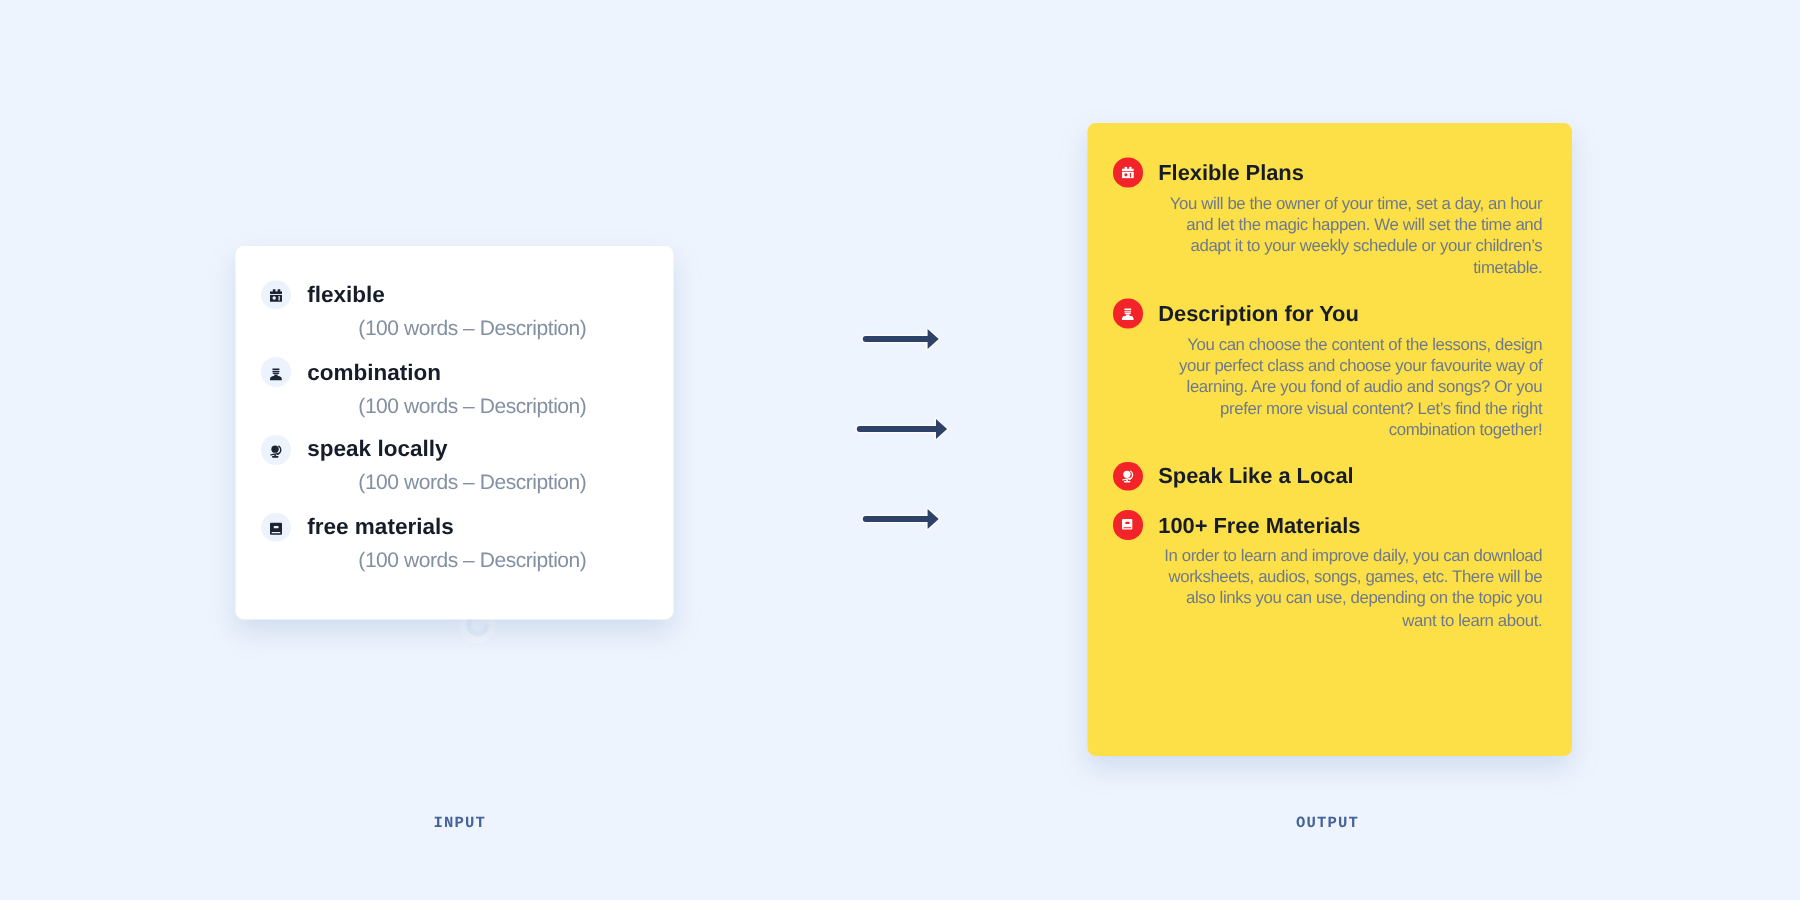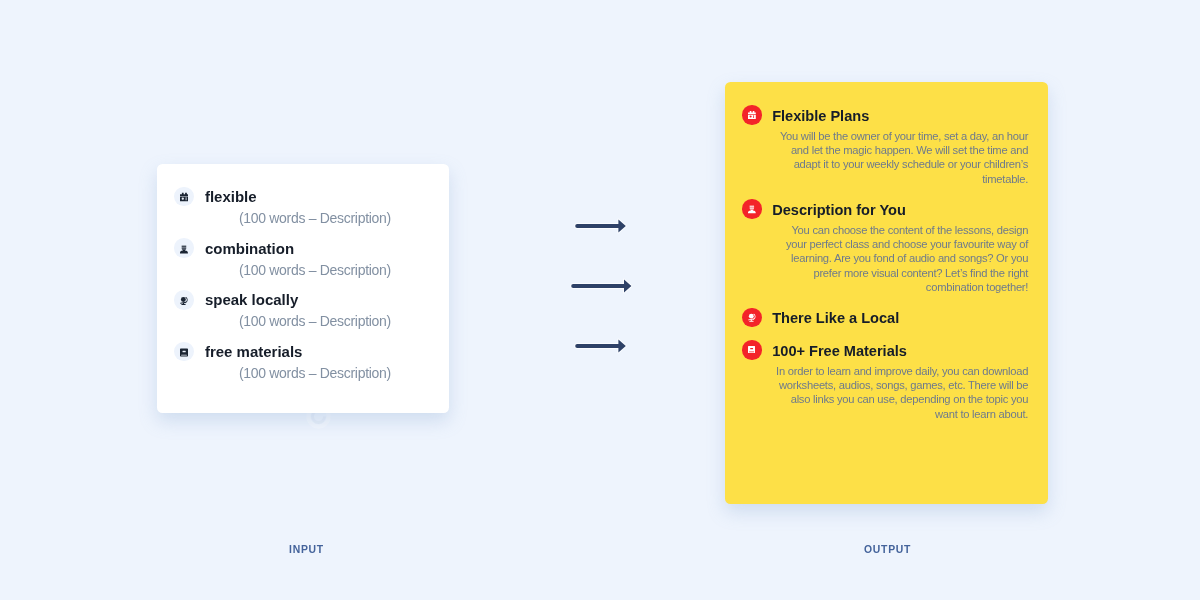--- a/index.html
+++ b/index.html
@@ -66,21 +66,21 @@
     line-height:17px;
   }
   .out-text{
     margin-left:30.2px;margin-top:4px;font-size:11.2px;line-height:14.35px;color:#6e7a8c;
     width:256px;letter-spacing:-.25px;text-align:right;
   }
 
   
   .caption{
     position:absolute;font-size:10.4px;font-weight:700;letter-spacing:.75px;
-    color:#44639b;line-height:13px;
+    color:#44639b;line-height:13px;font-family:Liberation Mono, monospace;
   }
 </style>
 </head>
 <body>
 
 <svg width="0" height="0" style="position:absolute" aria-hidden="true">
   <defs>
 
     <g id="ic-calendar">
       <path d="M5.4 0h5.0v6.4H5.4zM14.6 0h5.0v6.4h-5.0z"></path>
@@ -186,21 +186,21 @@
       <div class="out-title">Description for You</div>
       <div class="out-text">You can choose the content of the lessons, design your perfect class and choose your favourite way of learning. Are you fond of audio and songs? Or you prefer more visual content? Let’s find the right combination together!</div>
     </div>
 
     <div class="out-block">
       <span class="out-ico ic-globe-size">
         <svg viewBox="0 0 24 24" aria-hidden="true">
               <use href="#ic-globe"></use>
             </svg>
       </span>
-      <div class="out-title">There Like a Local</div>
+      <div class="out-title">Speak Like a Local</div>
     </div>
 
     <div class="out-block">
       <span class="out-ico ic-book-size">
         <svg viewBox="0 0 24 24" aria-hidden="true">
               <use href="#ic-book"></use>
             </svg>
       </span>
       <div class="out-title">100+ Free Materials</div>
       <div class="out-text">In order to learn and improve daily, you can download worksheets, audios, songs, games, etc. There will be also links you can use, depending on the topic you want to learn about.</div>

